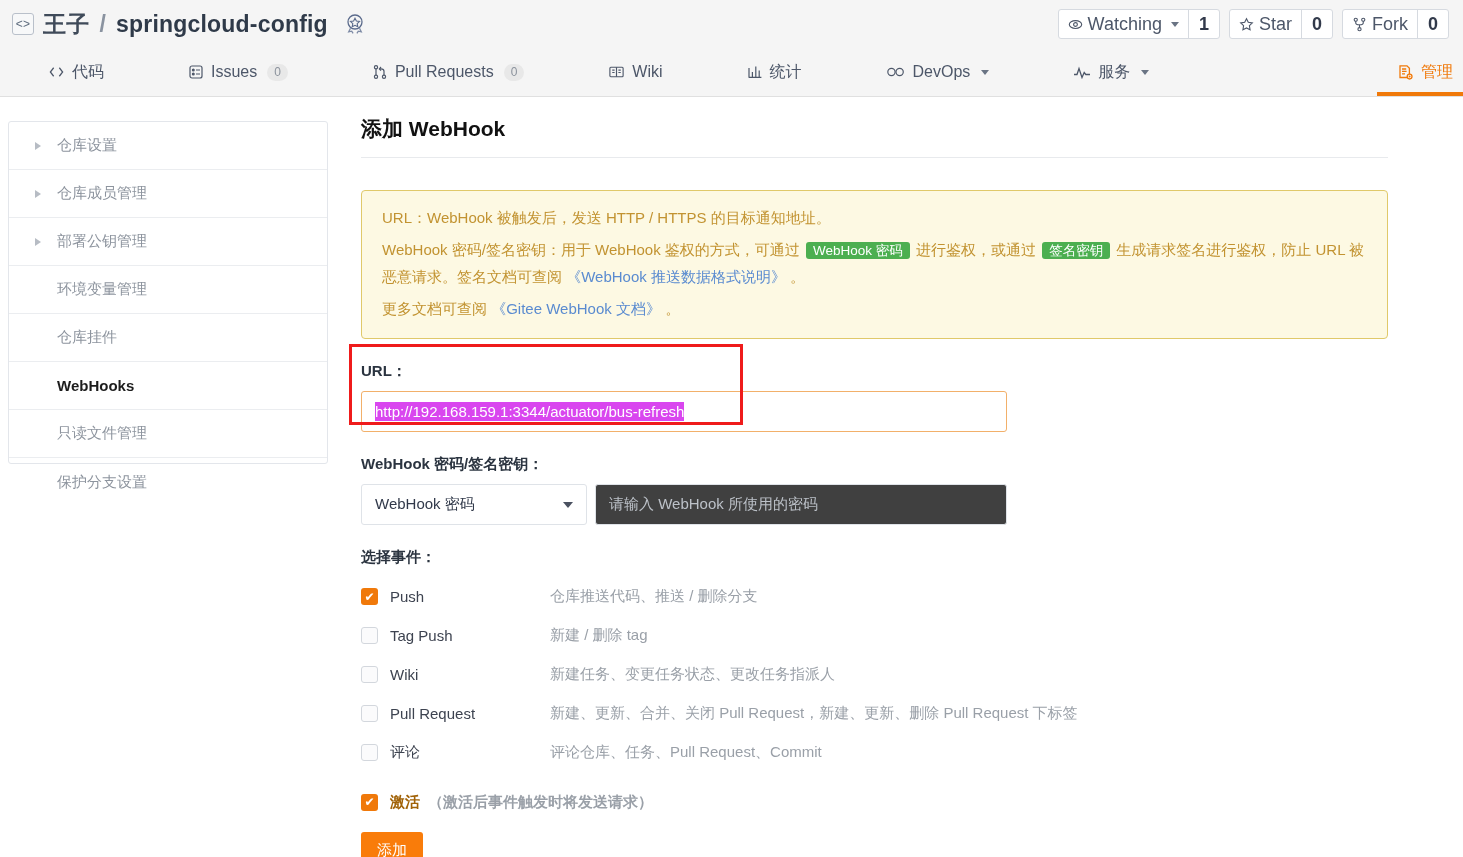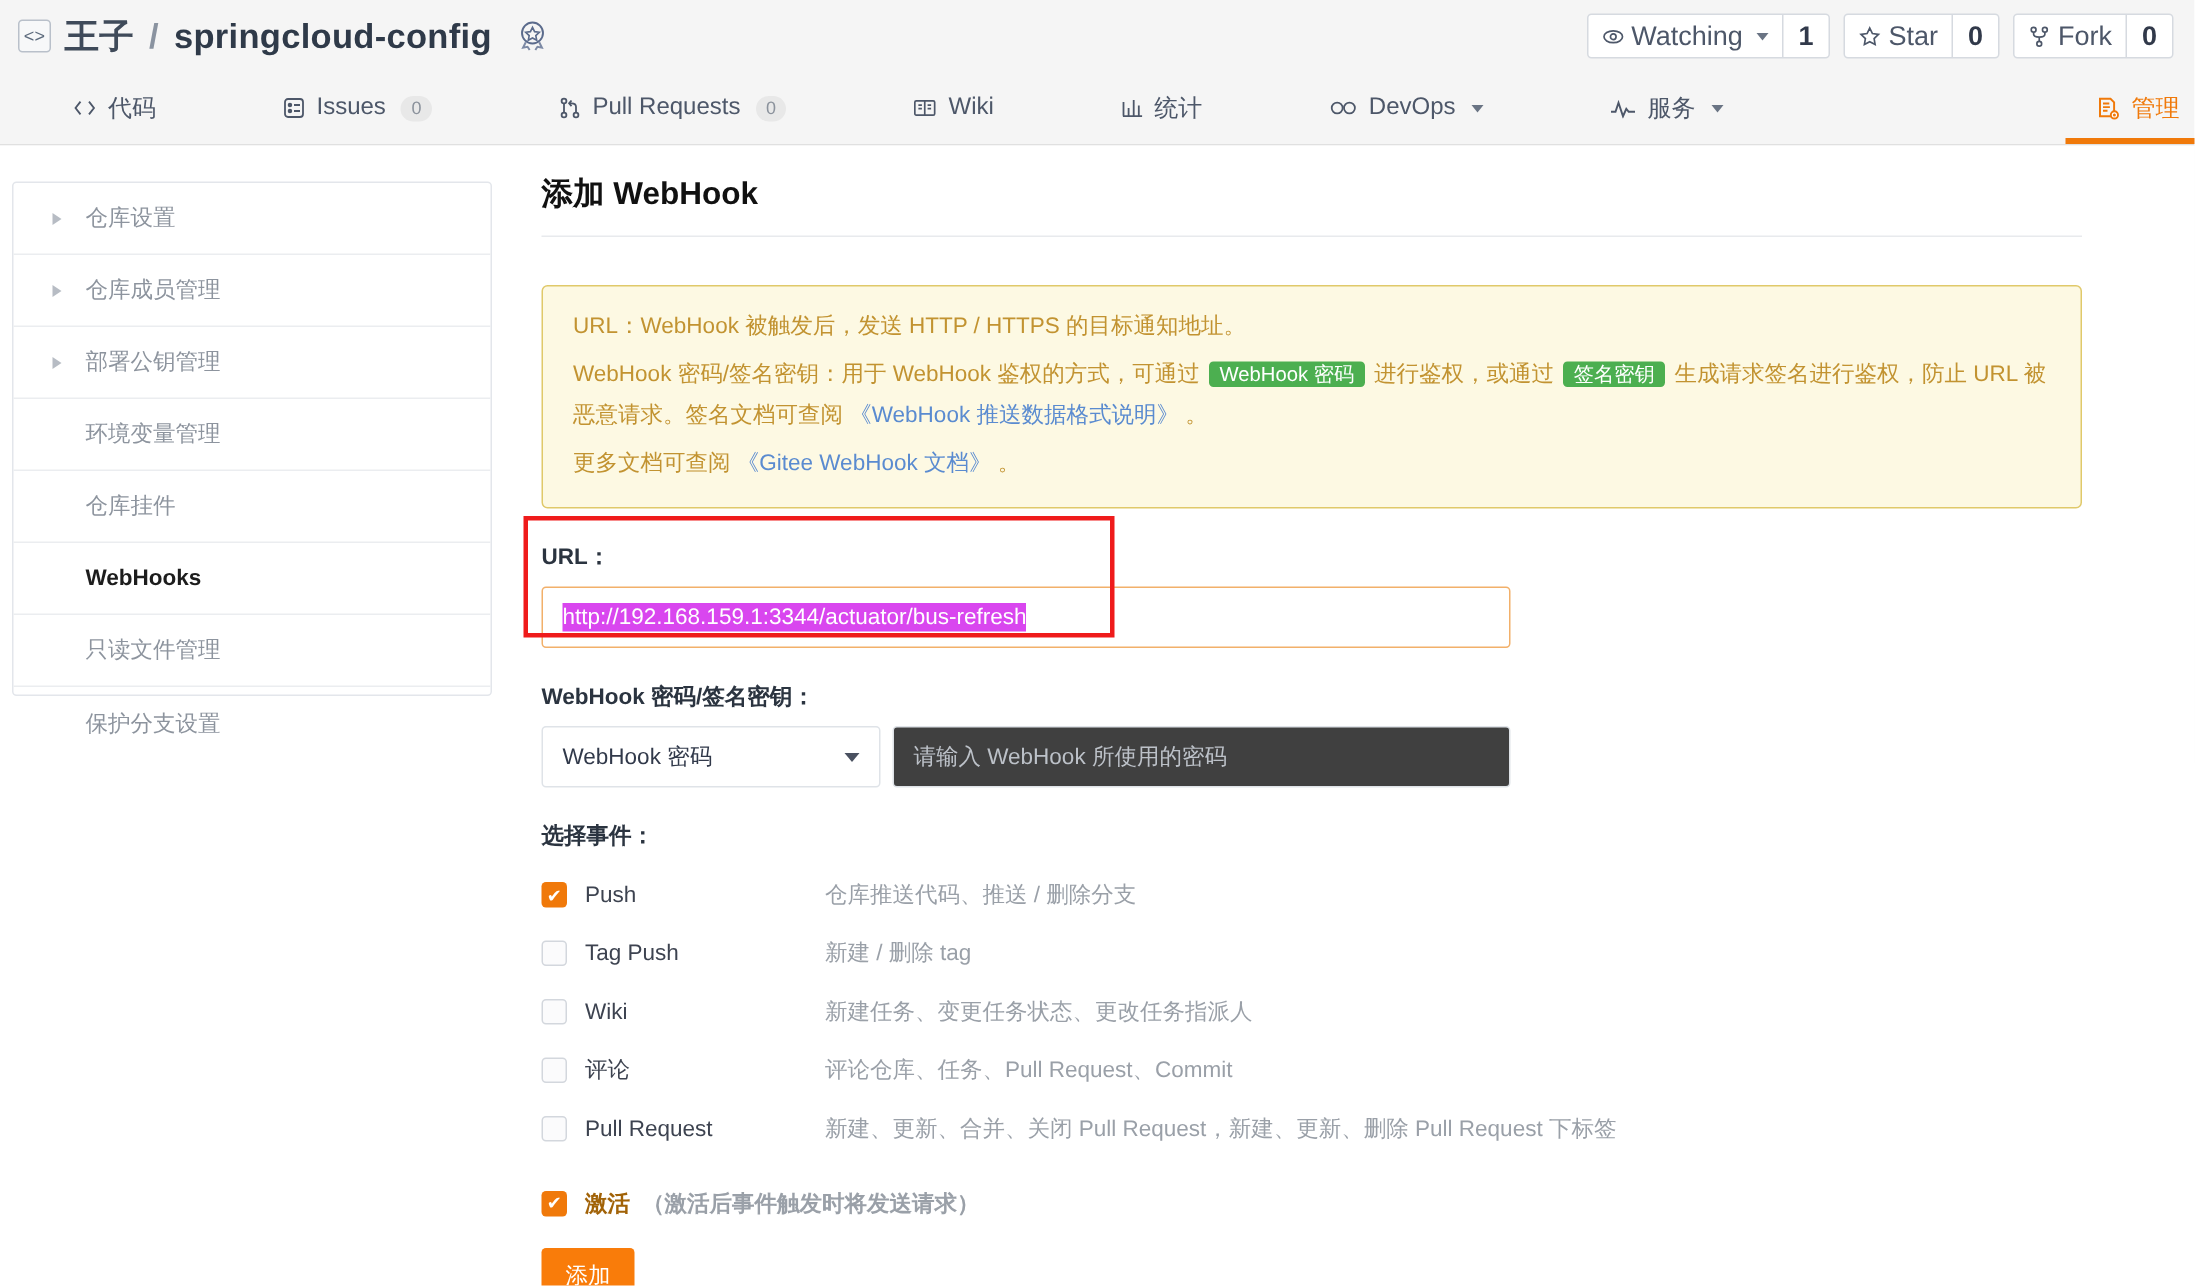--- a/index.html
+++ b/index.html
@@ -393,27 +393,27 @@
         <span class="ev-name">Tag Push</span>
         <span class="ev-desc">新建 / 删除 tag</span>
       </div>
       <div class="ev-row">
         <span class="cb off"></span>
         <span class="ev-name">Wiki</span>
         <span class="ev-desc">新建任务、变更任务状态、更改任务指派人</span>
       </div>
       <div class="ev-row">
         <span class="cb off"></span>
+        <span class="ev-name">Pull Request</span>
+        <span class="ev-desc">新建、更新、合并、关闭 Pull Request，新建、更新、删除 Pull Request 下标签</span>
+      </div>
+      <div class="ev-row">
+        <span class="cb off"></span>
         <span class="ev-name">评论</span>
         <span class="ev-desc">评论仓库、任务、Pull Request、Commit</span>
-      </div>
-      <div class="ev-row">
-        <span class="cb off"></span>
-        <span class="ev-name">Pull Request</span>
-        <span class="ev-desc">新建、更新、合并、关闭 Pull Request，新建、更新、删除 Pull Request 下标签</span>
       </div>
 
       <div class="activate-row">
         <span class="cb on">✔</span>
         <span class="activate-name">激活</span>
         <span class="activate-desc">（激活后事件触发时将发送请求）</span>
       </div>
 
       <button class="submit">添加</button>
     </div>

